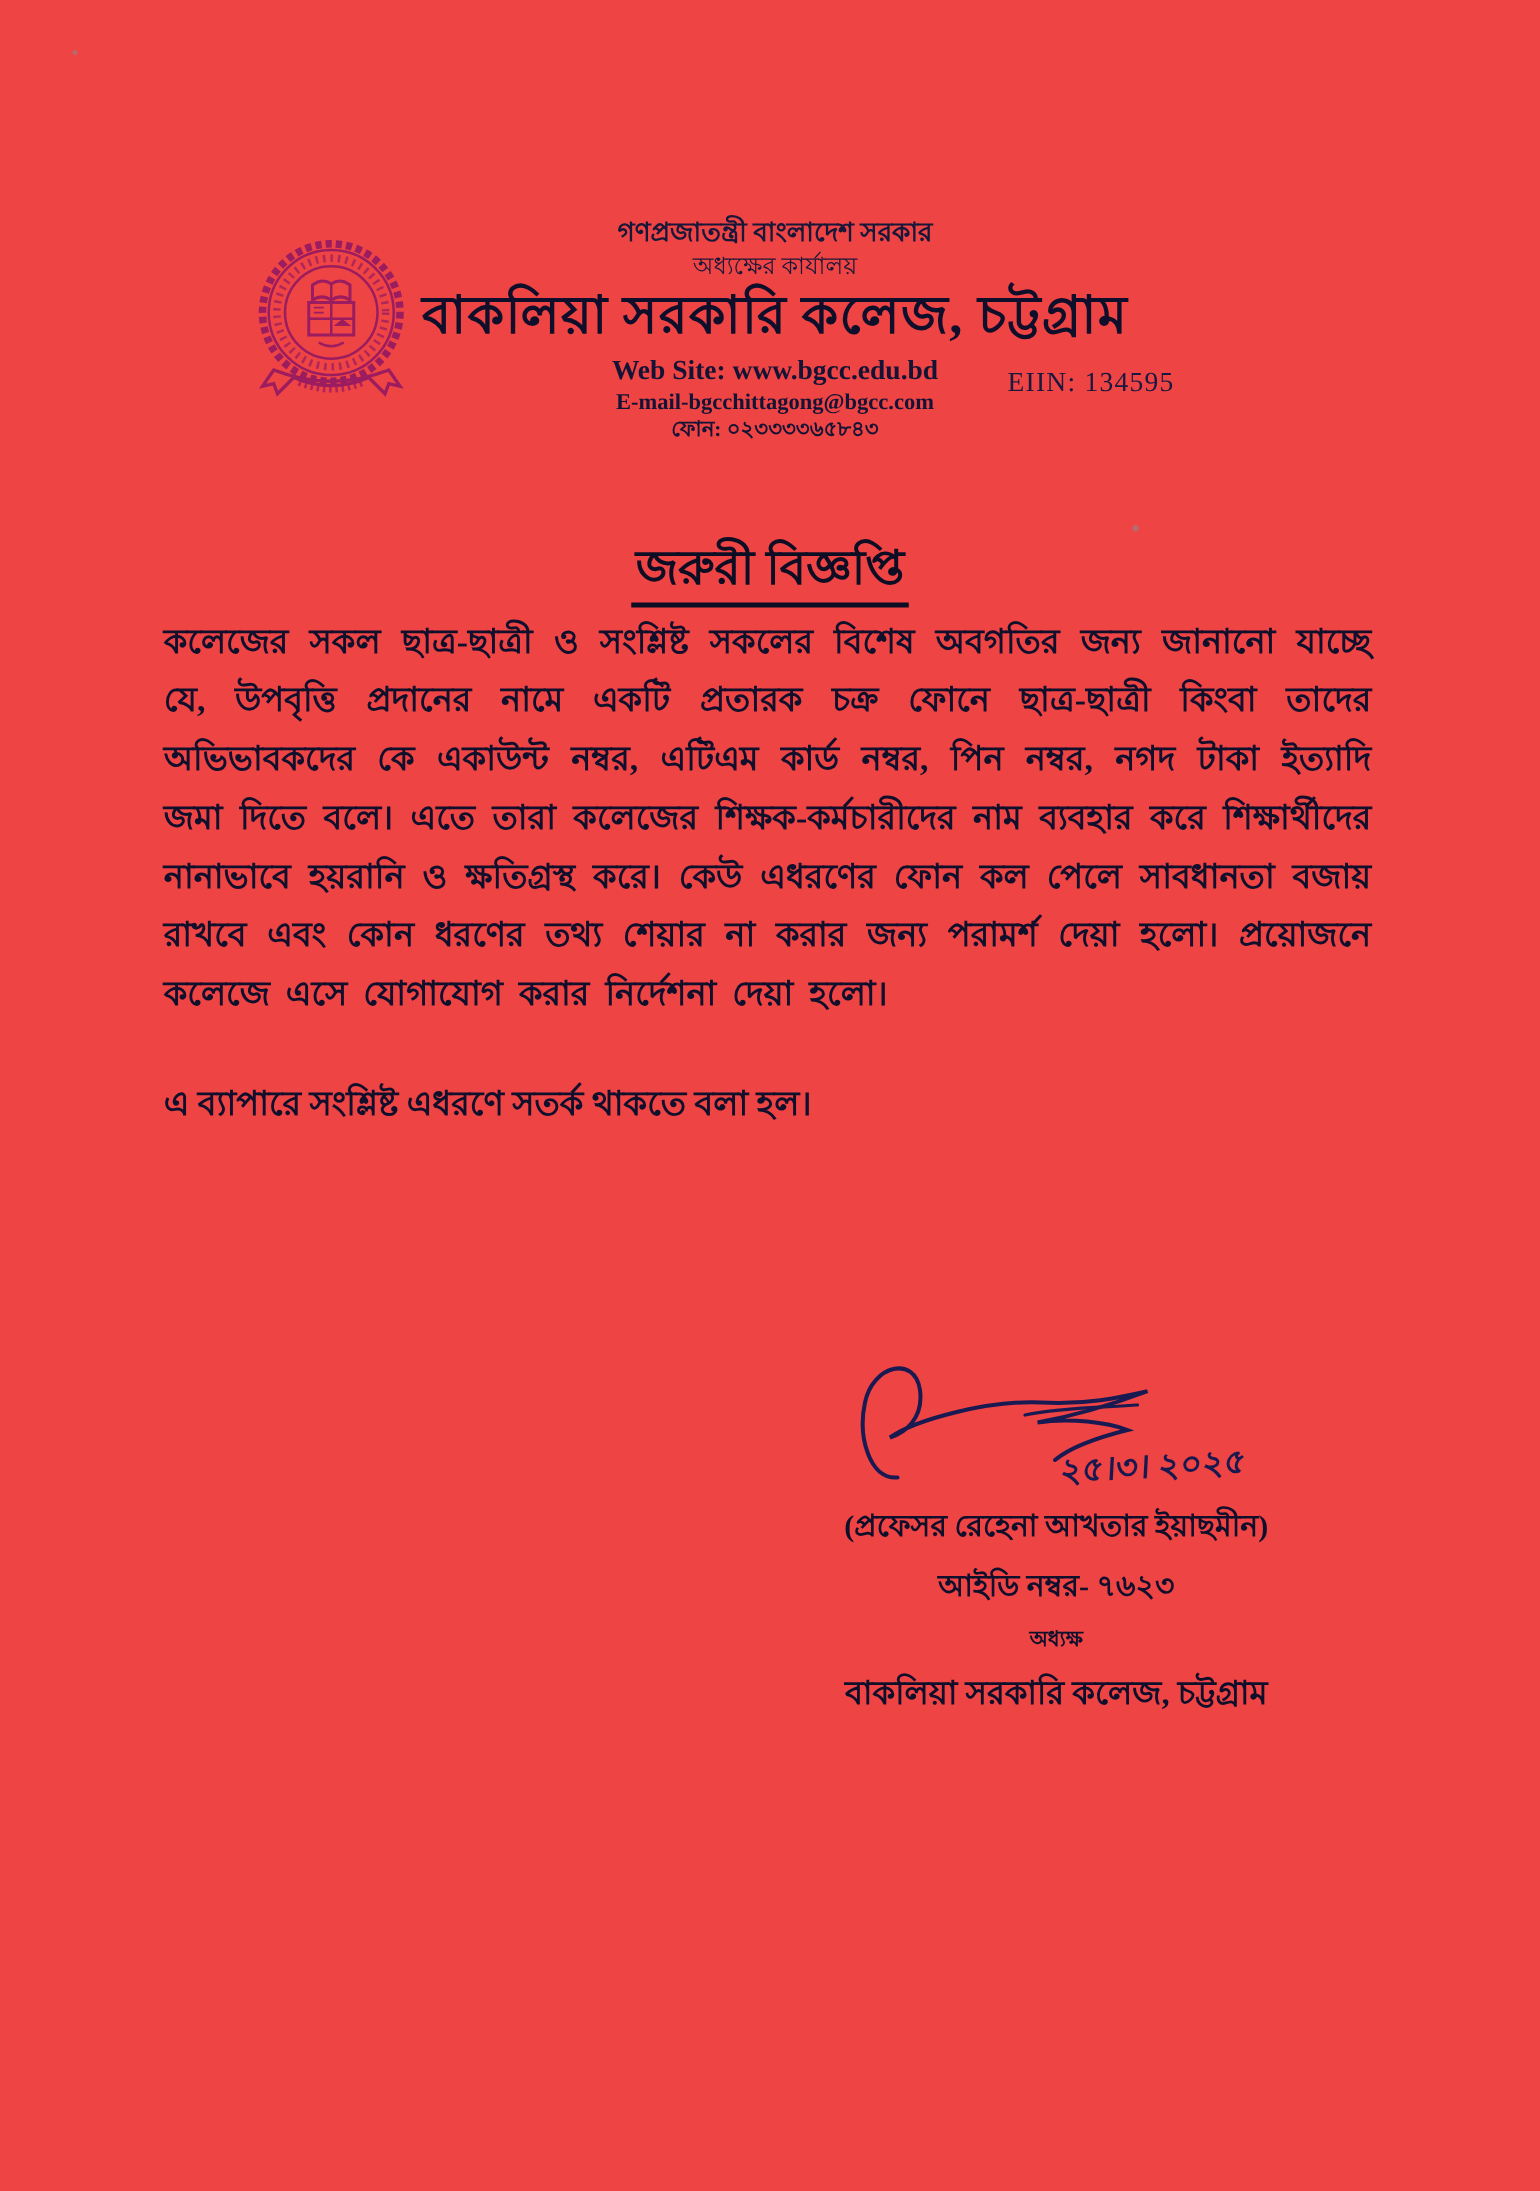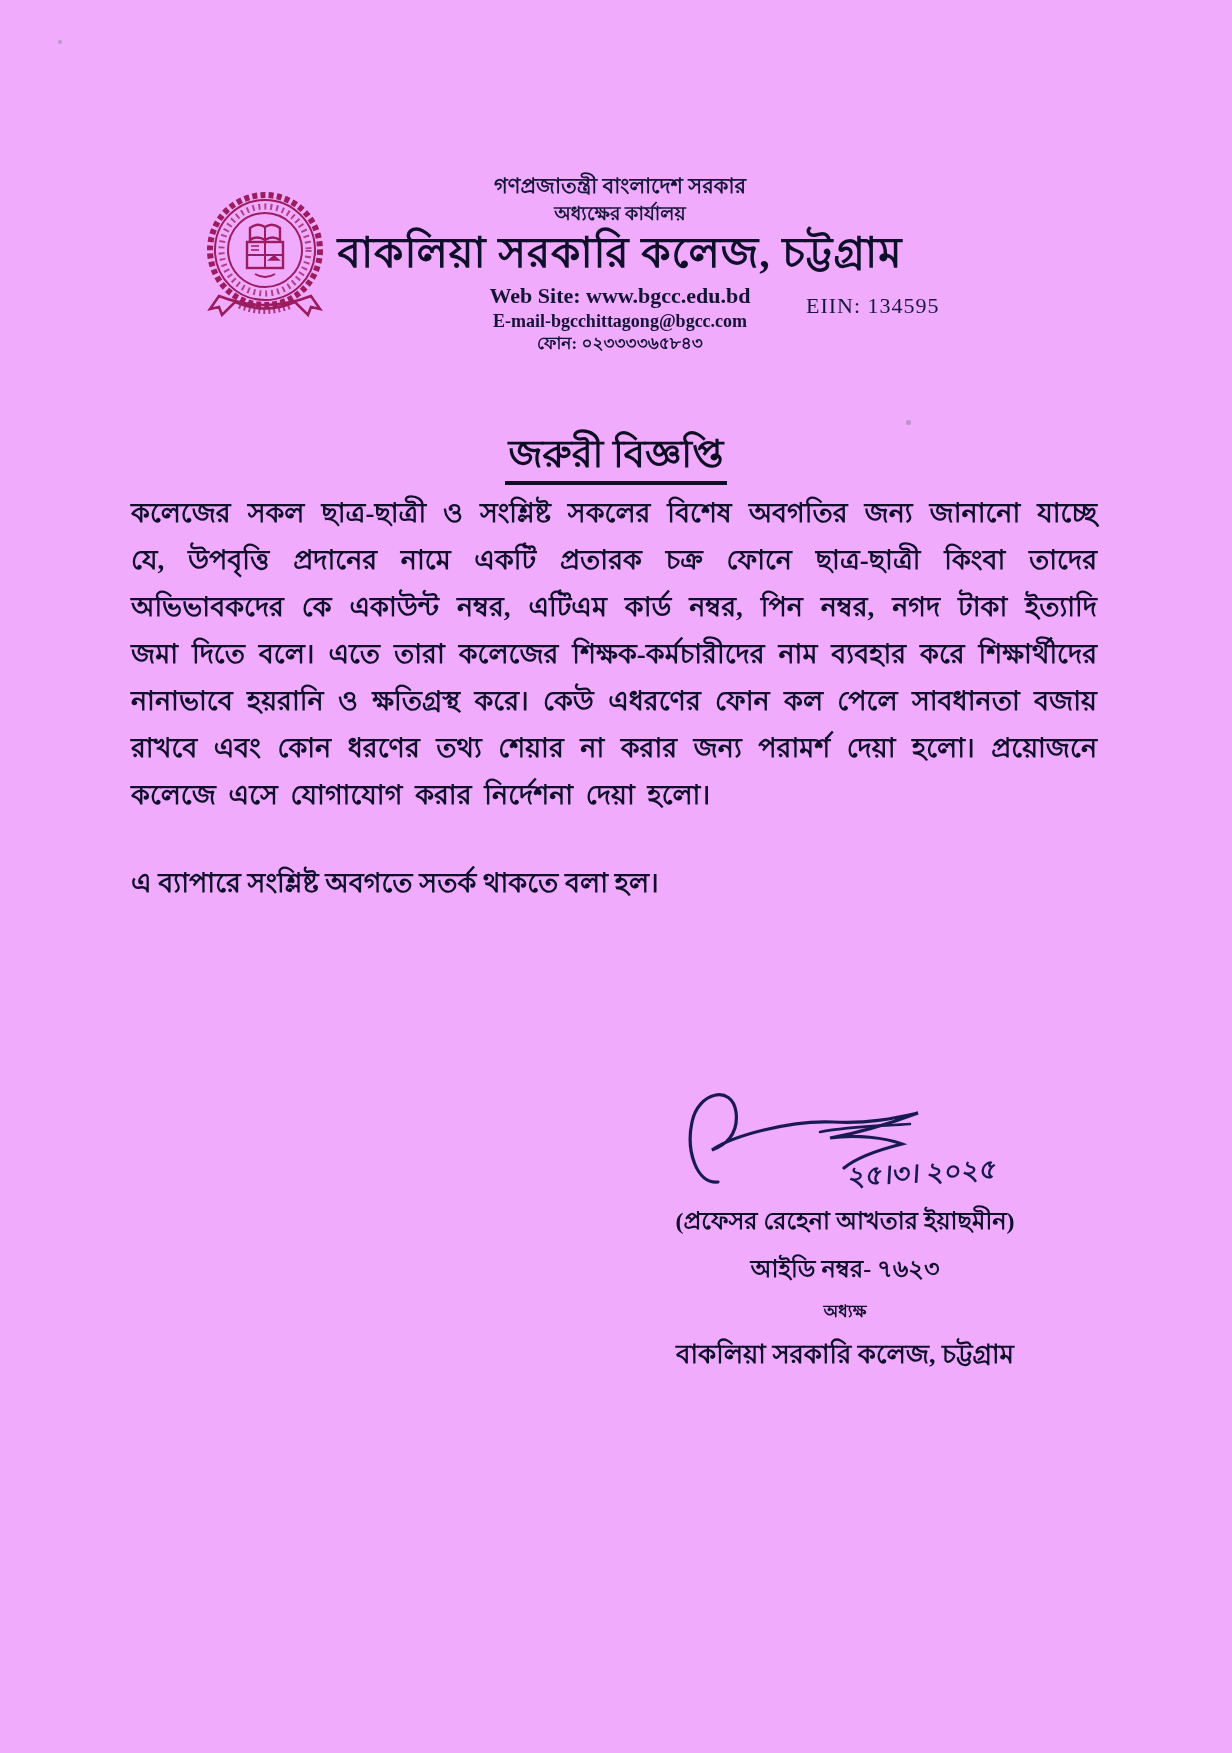--- a/index.html
+++ b/index.html
@@ -1,32 +1,32 @@
 <!DOCTYPE html>
 <html><head>
 <meta charset="utf-8">
 <style>
   html,body{margin:0;padding:0;background:#e8e8e8;}
   .page{
     position:relative;
     width:1232px;height:1753px;
     margin:0 auto;
-    background:#f0abfc;
+    background:#ef4444;
     font-family:"Liberation Serif","DejaVu Serif",serif;
     color:#12122e;
     overflow:hidden;
   }
   
   .seal{position:absolute;left:205px;top:186px;width:120px;height:150px;}
   .head-center{
     position:absolute;left:300px;top:174px;width:640px;
     text-align:center;line-height:1.15;
   }
   .govt-line{font-size:21px;font-weight:bold;color:#17173a;}
-  .office-line{font-size:19px;font-weight:bold;color:#17173a;margin-top:5px;}
+  .office-line{font-size:19px;font-weight:normal;color:#17173a;margin-top:5px;}
   .college-name{
     font-size:42px;font-weight:bold;color:#0f0f2b;
     margin:4px 0 6px 0;letter-spacing:1px;white-space:nowrap;
   }
   .web-line{font-size:22px;font-weight:bold;color:#131335;}
   .email-line{font-size:18px;font-weight:bold;color:#131335;margin-top:2px;}
   .phone-line{font-size:17px;font-weight:bold;color:#131335;margin-top:3px;}
   .eiin{
     position:absolute;left:806px;top:293px;
     font-size:22px;color:#181840;letter-spacing:1px;
@@ -120,21 +120,21 @@
 
   <div class="eiin">EIIN: 134595</div>
 
 
   <h2 class="notice-title">
     <span>জরুরী বিজ্ঞপ্তি</span>
   </h2>
 
   <p class="notice-body">কলেজের সকল ছাত্র-ছাত্রী ও সংশ্লিষ্ট সকলের বিশেষ অবগতির জন্য জানানো যাচ্ছে যে, উপবৃত্তি প্রদানের নামে একটি প্রতারক চক্র ফোনে ছাত্র-ছাত্রী কিংবা তাদের অভিভাবকদের কে একাউন্ট নম্বর, এটিএম কার্ড নম্বর, পিন নম্বর, নগদ টাকা ইত্যাদি জমা দিতে বলে। এতে তারা কলেজের শিক্ষক-কর্মচারীদের নাম ব্যবহার করে শিক্ষার্থীদের নানাভাবে হয়রানি ও ক্ষতিগ্রস্থ করে। কেউ এধরণের ফোন কল পেলে সাবধানতা বজায় রাখবে এবং কোন ধরণের তথ্য শেয়ার না করার জন্য পরামর্শ দেয়া হলো। প্রয়োজনে কলেজে এসে যোগাযোগ করার নির্দেশনা দেয়া হলো।</p>
 
-  <p class="notice-closing">এ ব্যাপারে সংশ্লিষ্ট অবগতে সতর্ক থাকতে বলা হল।</p>
+  <p class="notice-closing">এ ব্যাপারে সংশ্লিষ্ট এধরণে সতর্ক থাকতে বলা হল।</p>
 
   <div class="sig-block">
     <div class="sig-art">
       <svg class="sig-svg" width="300" height="115" viewBox="0 0 300 115">
         <path d="M48 102 C 26 104, 16 70, 22 42 C 28 12, 62 4, 66 32 C 69 55, 54 66, 42 70 C 62 56, 120 40, 163 42 C 198 44, 226 38, 248 33 C 216 45, 182 54, 160 58 C 186 54, 216 58, 232 64 C 208 70, 186 78, 174 88" fill="none" stroke="#1a1a52" stroke-width="3.2" stroke-linecap="round"></path>
         <path d="M150 52 C 180 46, 214 46, 240 44" fill="none" stroke="#1a1a52" stroke-width="2.6" stroke-linecap="round"></path>
       </svg>
       <div class="sig-date">২৫।৩। ২০২৫</div>
     </div>
     <div class="sig-name">(প্রফেসর রেহেনা আখতার ইয়াছমীন)</div>

